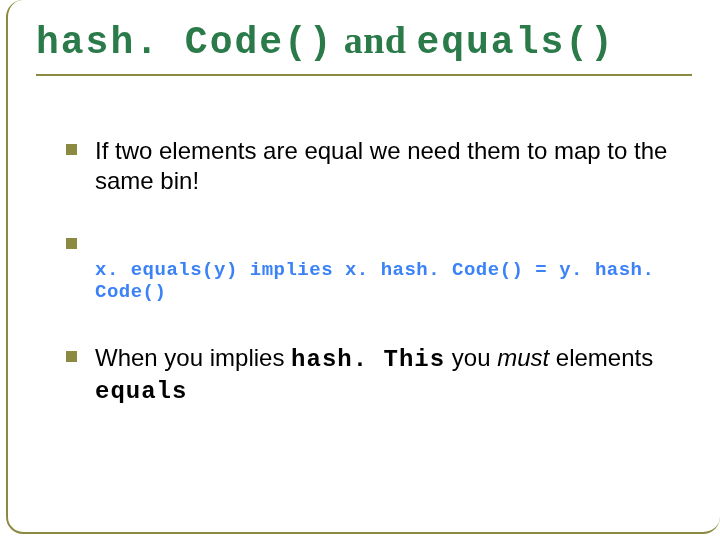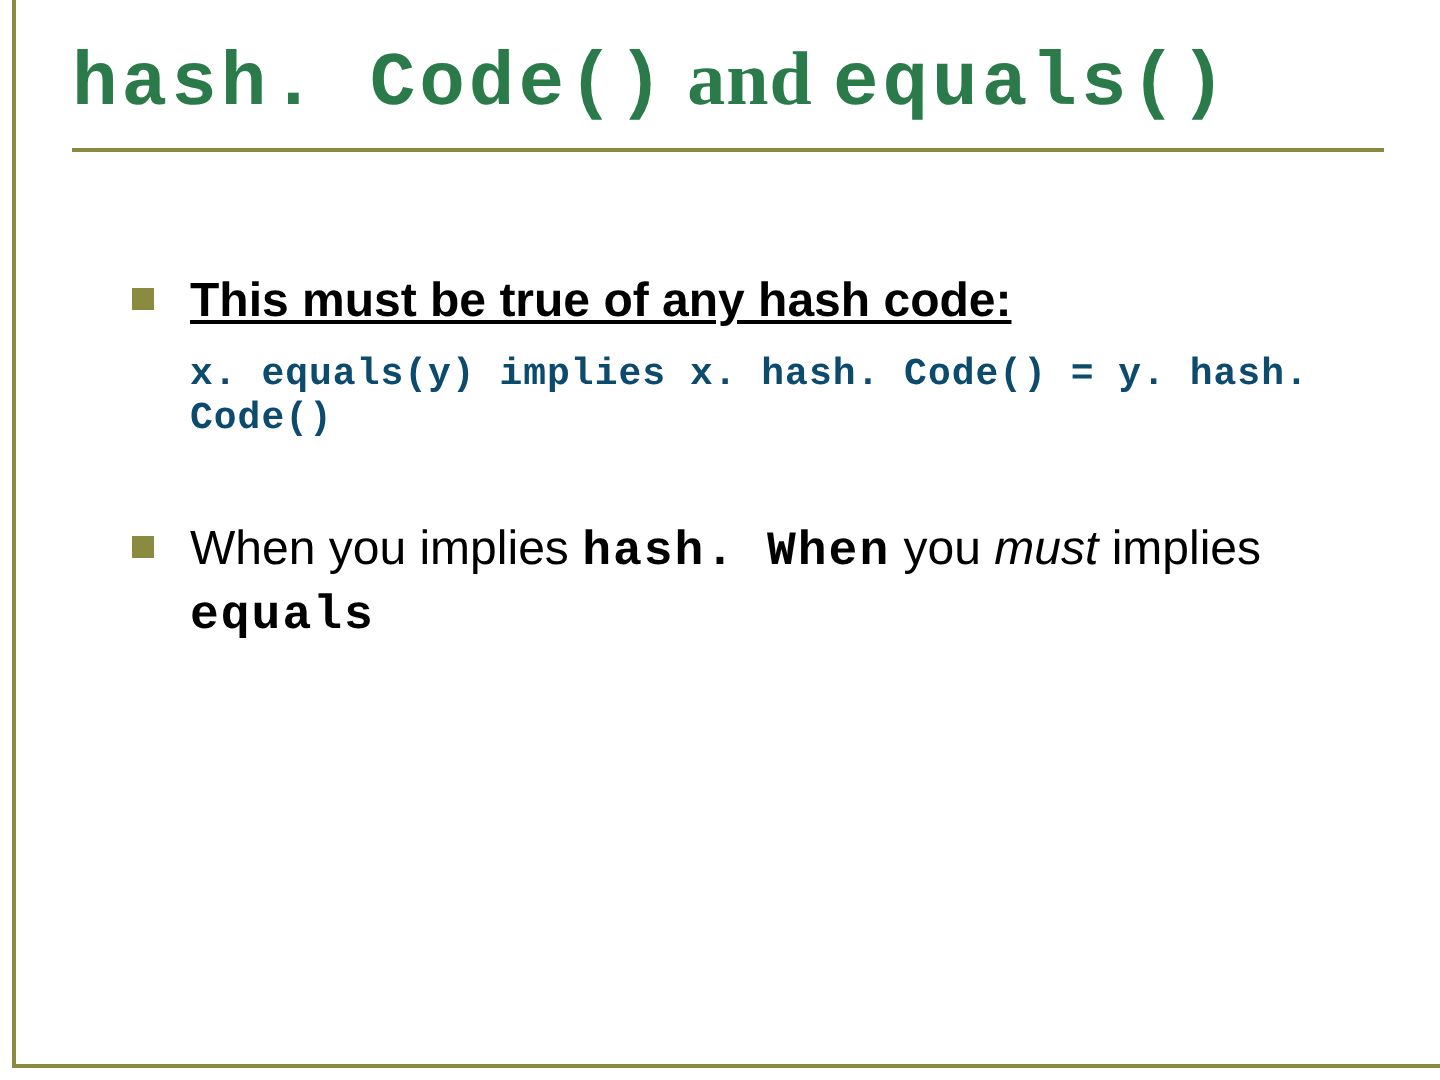--- a/index.html
+++ b/index.html
@@ -15,20 +15,21 @@
     width: 100%;
     height: 100%;
     padding: 18px 28px 28px 28px;
     border-left: 2px solid #8a8a40;
     border-bottom: 2px solid #8a8a40;
     margin-left: 6px;
     margin-bottom: 6px;
     width: calc(100% - 6px);
     height: calc(100% - 6px);
     position: relative;
+    border-radius: 17px;
   }
   .title-wrap {
     border-bottom: 2px solid #8a8a40;
     padding-bottom: 10px;
     margin-bottom: 60px;
   }
   .title {
     font-size: 38px;
     color: #2b7a4a;
     font-family: "Times New Roman", Times, serif;
@@ -64,21 +65,21 @@
     line-height: 1.25;
   }
   .bullet-text .underline {
     text-decoration: underline;
     font-weight: bold;
   }
   .code-line {
     font-family: "Courier New", Courier, monospace;
     font-weight: bold;
     font-size: 19px;
-    color: #0c4a6e;
+    color: #3b82f6;
     margin-left: 29px;
     margin-top: -24px;
     margin-bottom: 40px;
     letter-spacing: 0.5px;
   }
   .bullet-text .mono-inline {
     font-family: "Courier New", Courier, monospace;
     font-weight: bold;
     letter-spacing: 1px;
   }
@@ -93,32 +94,33 @@
 <div class="slide">
 
   <div class="title-wrap">
     <h1 class="title">
       <span class="mono">hash. Code()</span><span class="serif"> and </span><span class="mono">equals()</span>
     </h1>
   </div>
 
   <div class="content">
 
+    <div class="bullet-row">
+      <div class="bullet-mark"></div>
+      <div class="bullet-text">If two elements are equal we need them to map to the same bin!</div>
+    </div>
 
     <div class="bullet-row">
       <div class="bullet-mark"></div>
-      <div class="bullet-text">
-        <span class="underline">This must be true of any hash code:</span>
-      </div>
     </div>
 
     <div class="code-line">x. equals(y) implies x. hash. Code() = y. hash. Code()</div>
 
     <div class="bullet-row">
       <div class="bullet-mark"></div>
       <div class="bullet-text">
-        <span>When you implies </span><span class="mono-inline">hash. When</span><span> you </span><span class="ital">must</span><span> implies </span><span class="mono-inline">equals</span>
+        <span>When you implies </span><span class="mono-inline">hash. This</span><span> you </span><span class="ital">must</span><span> elements </span><span class="mono-inline">equals</span>
       </div>
     </div>
 
   </div>
 
 </div>
 
 </body></html>

